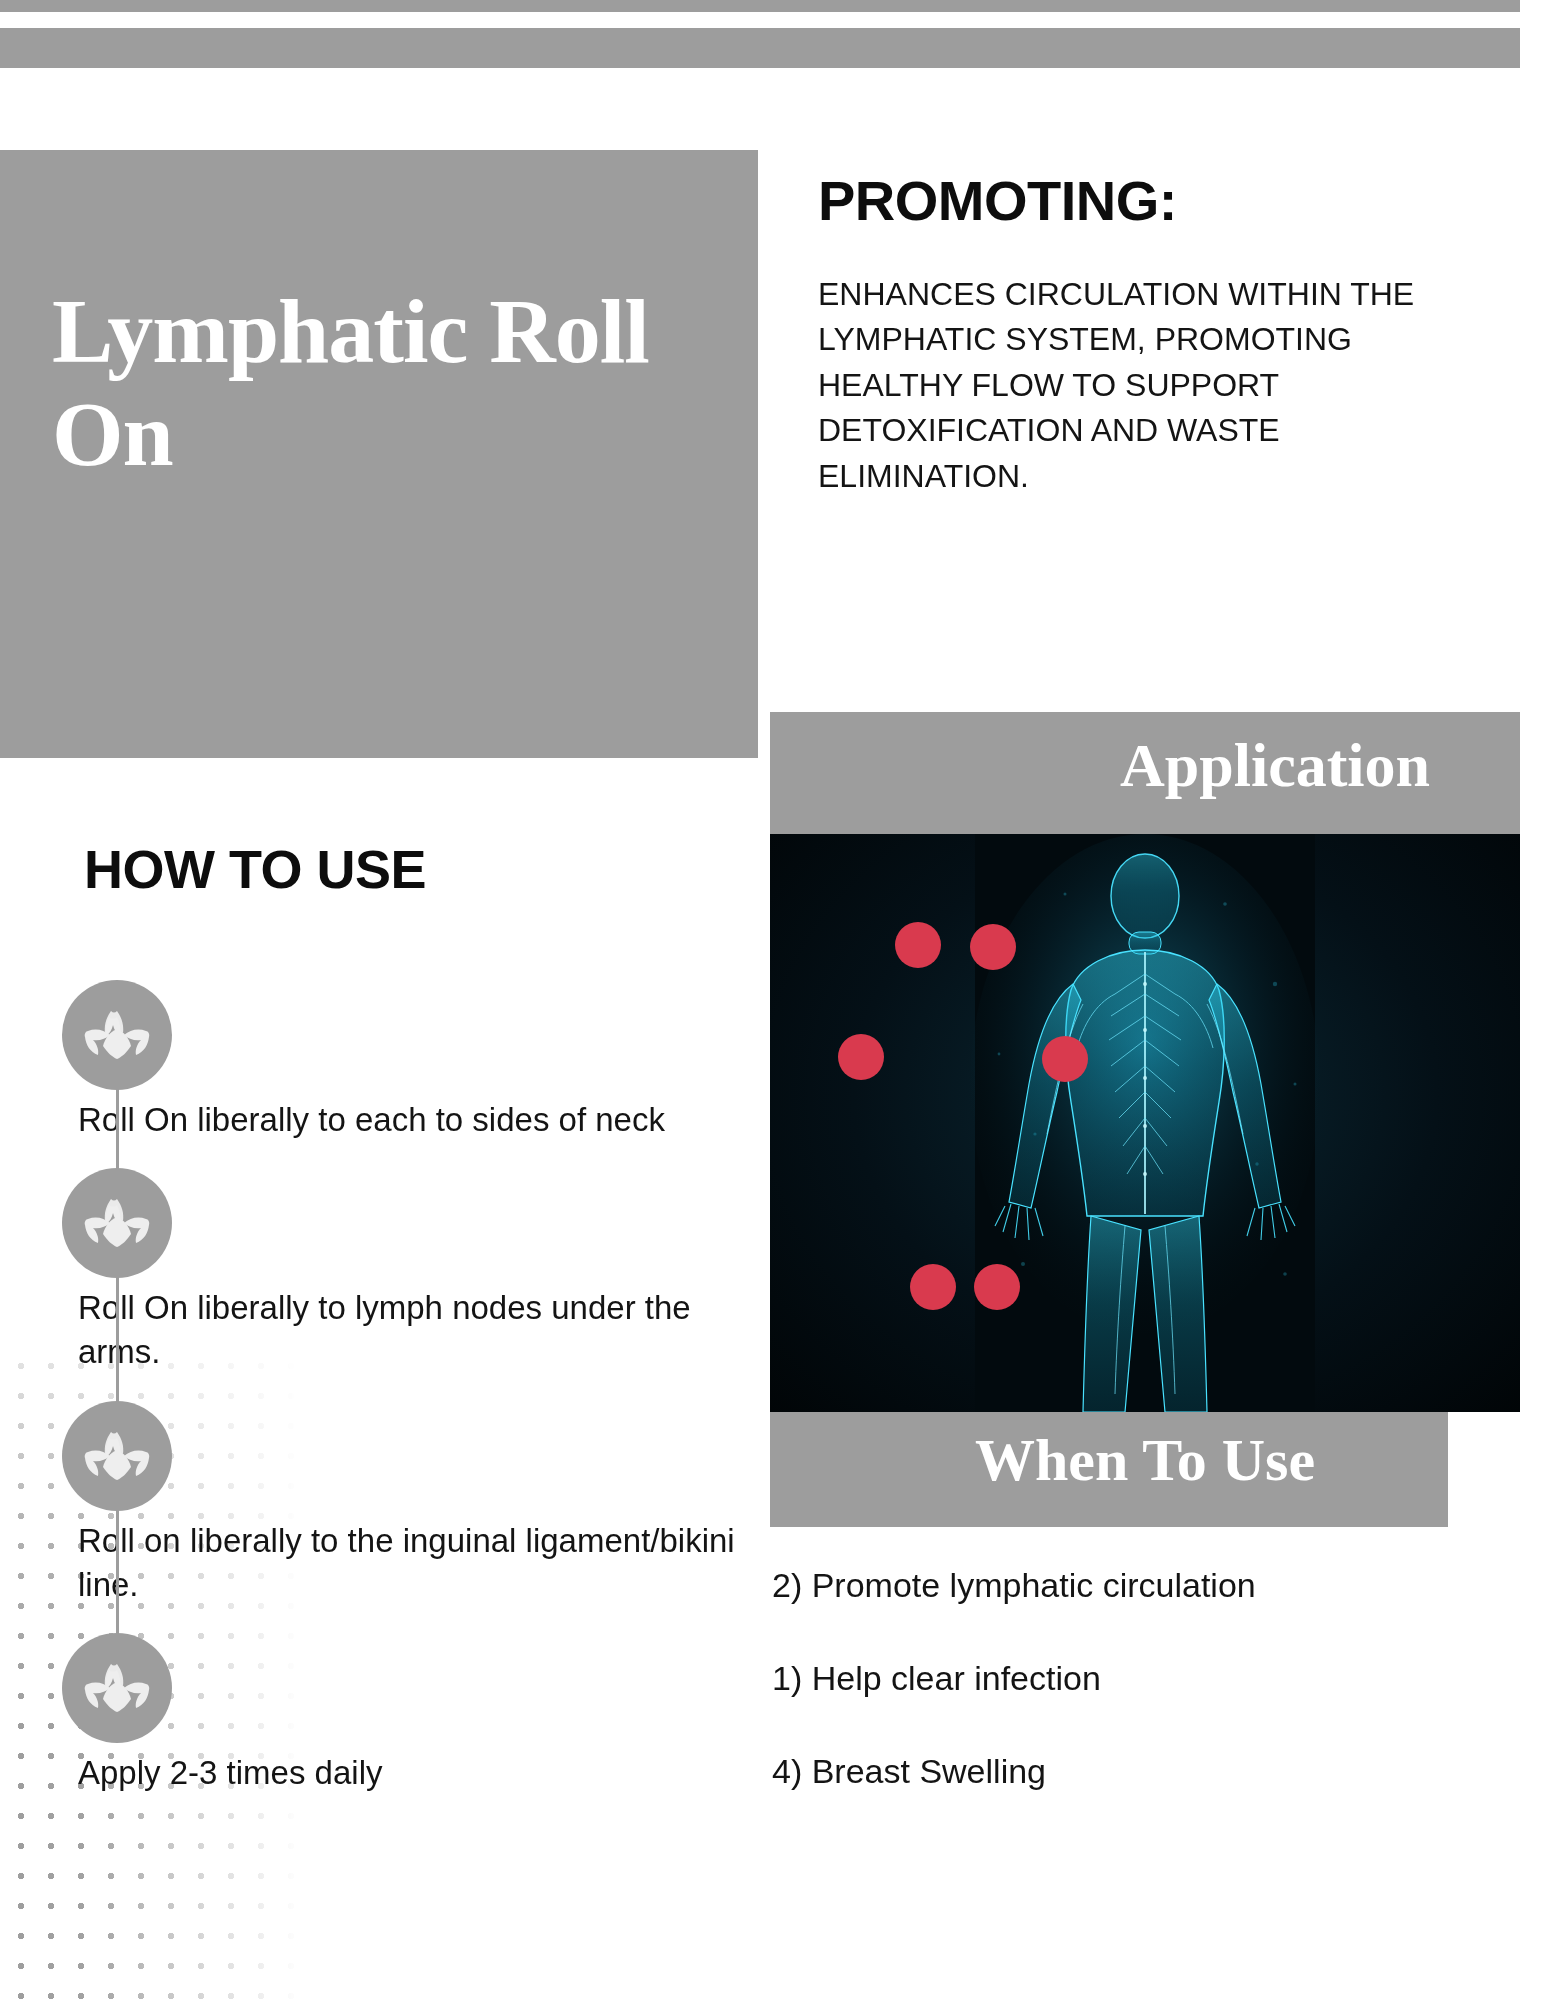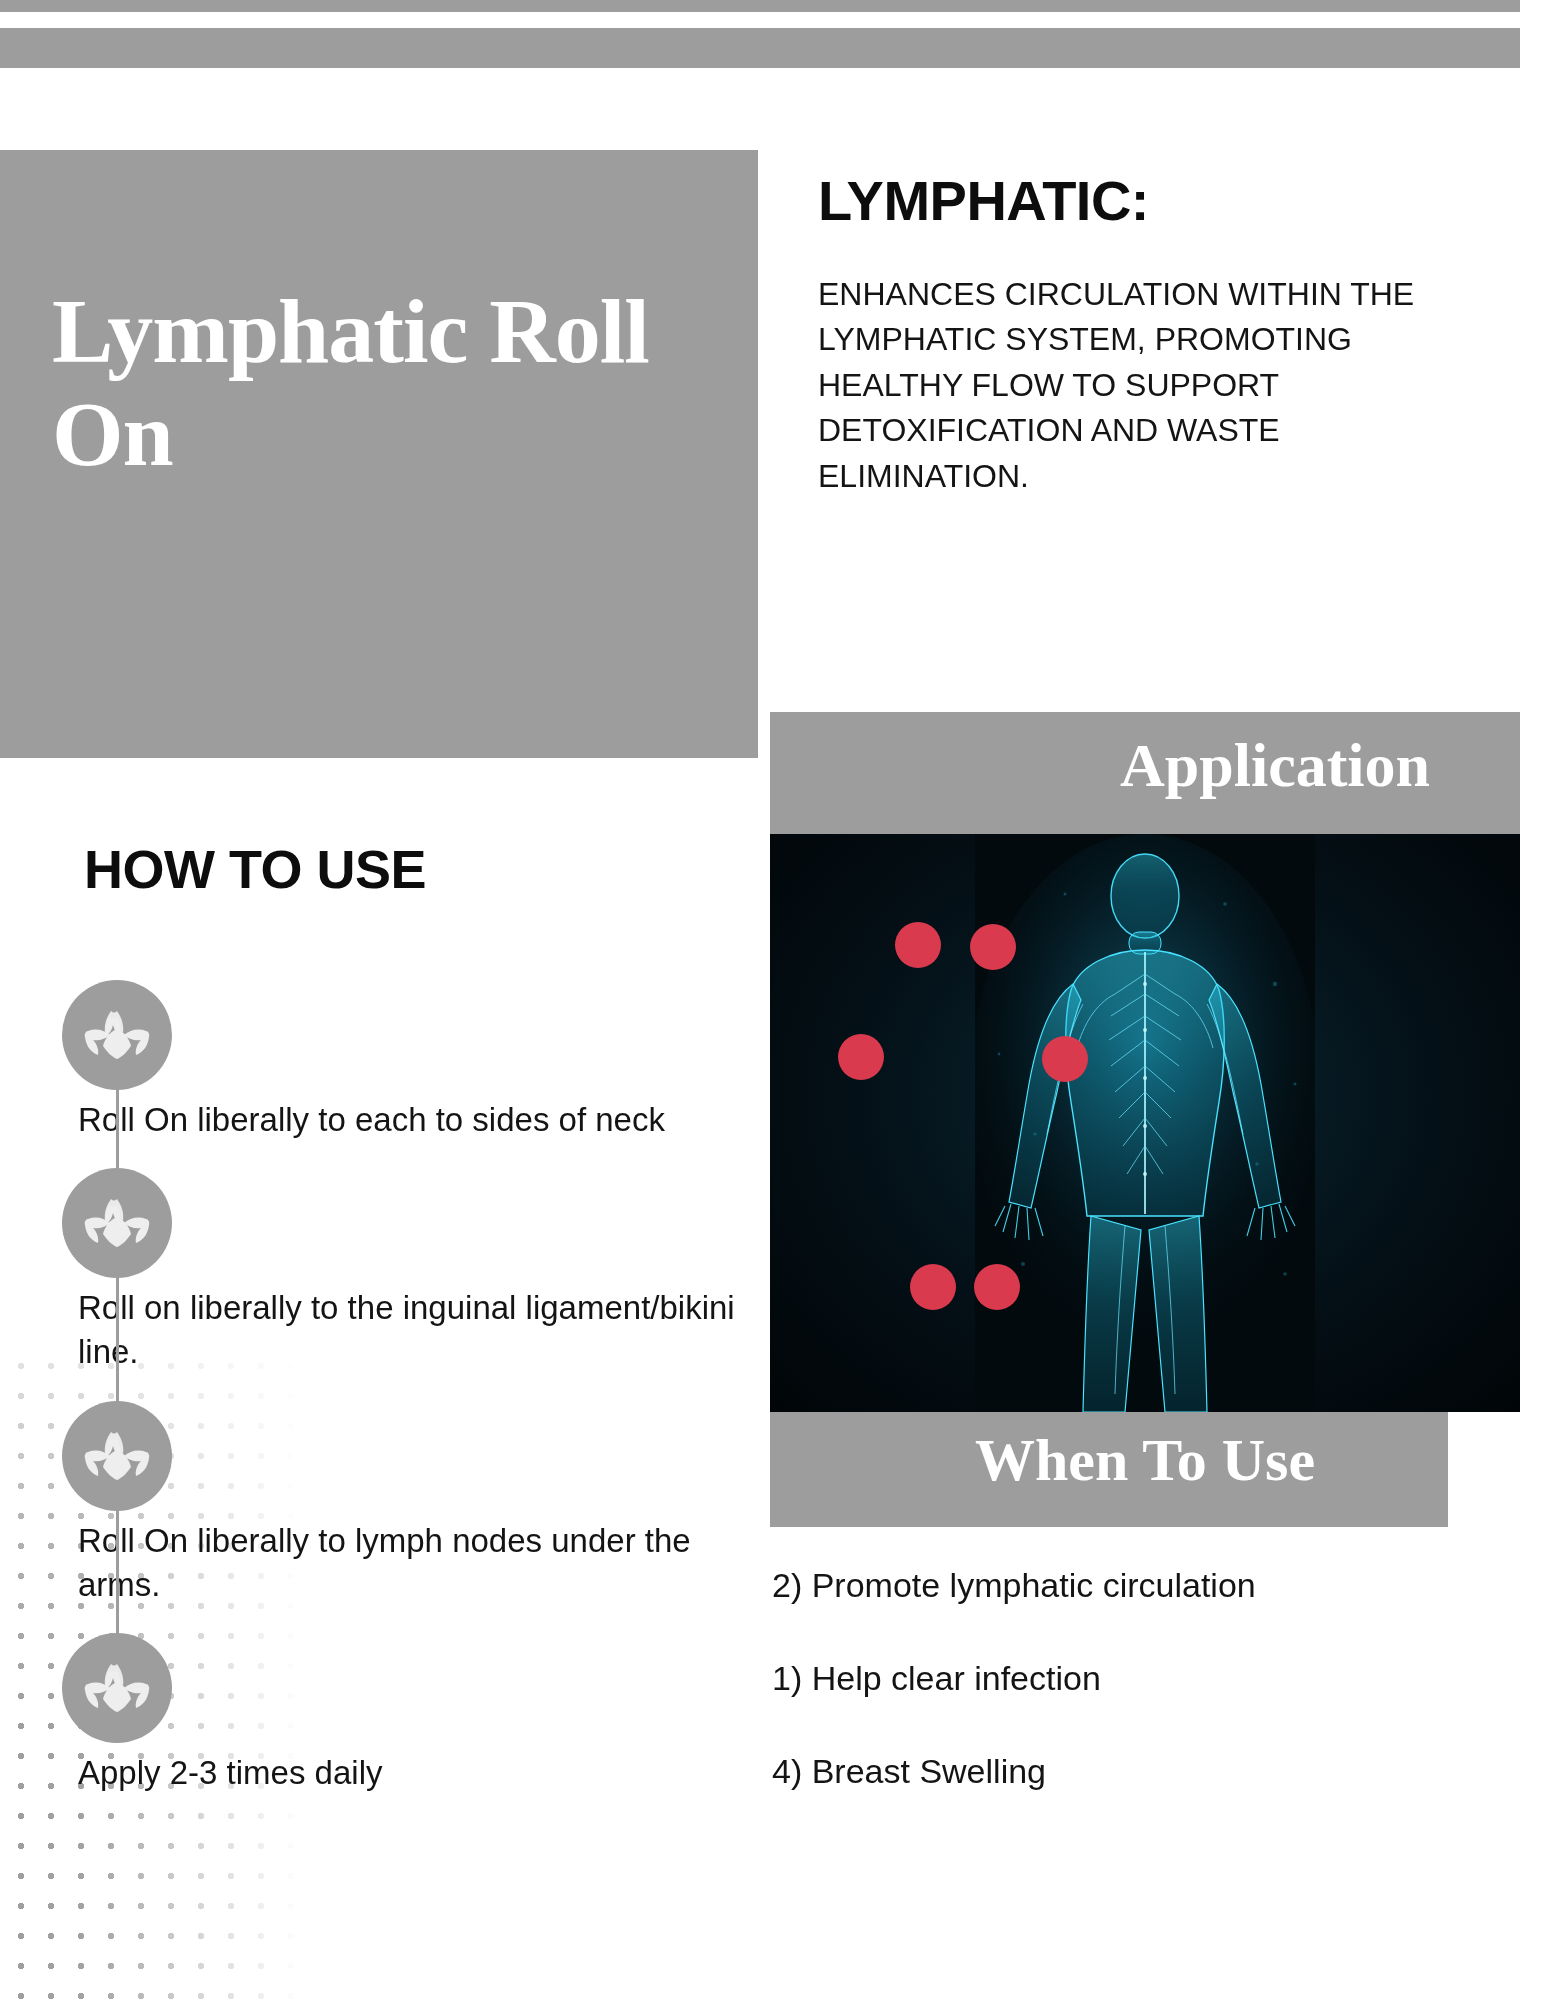--- a/index.html
+++ b/index.html
@@ -202,21 +202,21 @@
 </head>
 <body>
 
 <div class="topbar-1"></div>
 <div class="topbar-2"></div>
 
 <div class="title-block">
   <div class="title-text">Lymphatic Roll On</div>
 </div>
 
-<div class="benefits-head">LYMPHATIC:</div>
+<div class="benefits-head">PROMOTING:</div>
 <div class="benefits-body">ENHANCES CIRCULATION WITHIN THE LYMPHATIC SYSTEM, PROMOTING HEALTHY FLOW TO SUPPORT DETOXIFICATION AND WASTE ELIMINATION.</div>
 
 <div class="how-head">HOW TO USE</div>
 
 <div class="dots"></div>
 
 <div class="steps">
   <div class="connector"></div>
 
   <div class="step">
@@ -239,36 +239,36 @@
       <svg width="66" height="56" viewBox="0 0 66 56" aria-hidden="true">
         <g fill="#eeeeee">
           <path d="M33 4c5 7 7 14 6 22-4-2-8-7-9-12-1 5-5 10-9 12-1-8 1-15 6-22 2 2 4 2 6 0z" opacity="0.95"></path>
           <path d="M33 10c3 6 4 12 3 19-3-2-6-6-7-11-1 5-4 9-7 11-1-7 0-13 3-19 2 2 6 2 8 0z"></path>
           <path d="M4 24c8-3 16-1 22 4-4 4-11 6-17 5 4 4 6 10 5 15-8-3-12-10-13-18-1-3 1-6 3-6z"></path>
           <path d="M62 24c-8-3-16-1-22 4 4 4 11 6 17 5-4 4-6 10-5 15 8-3 12-10 13-18 1-3-1-6-3-6z"></path>
           <path d="M33 22c7 3 12 9 14 17-5 7-9 11-14 13-5-2-9-6-14-13 2-8 7-14 14-17z"></path>
         </g>
       </svg>
     </div>
-    <div class="step-text">Roll on liberally to the inguinal ligament/bikini line.</div>
+    <div class="step-text">Roll On liberally to lymph nodes under the arms.</div>
   </div>
 
   <div class="step">
     <div class="step-badge">
       <svg width="66" height="56" viewBox="0 0 66 56" aria-hidden="true">
         <g fill="#eeeeee">
           <path d="M33 4c5 7 7 14 6 22-4-2-8-7-9-12-1 5-5 10-9 12-1-8 1-15 6-22 2 2 4 2 6 0z" opacity="0.95"></path>
           <path d="M33 10c3 6 4 12 3 19-3-2-6-6-7-11-1 5-4 9-7 11-1-7 0-13 3-19 2 2 6 2 8 0z"></path>
           <path d="M4 24c8-3 16-1 22 4-4 4-11 6-17 5 4 4 6 10 5 15-8-3-12-10-13-18-1-3 1-6 3-6z"></path>
           <path d="M62 24c-8-3-16-1-22 4 4 4 11 6 17 5-4 4-6 10-5 15 8-3 12-10 13-18 1-3-1-6-3-6z"></path>
           <path d="M33 22c7 3 12 9 14 17-5 7-9 11-14 13-5-2-9-6-14-13 2-8 7-14 14-17z"></path>
         </g>
       </svg>
     </div>
-    <div class="step-text">Roll On liberally to lymph nodes under the arms.</div>
+    <div class="step-text">Roll on liberally to the inguinal ligament/bikini line.</div>
   </div>
 
   <div class="step">
     <div class="step-badge">
       <svg width="66" height="56" viewBox="0 0 66 56" aria-hidden="true">
         <g fill="#eeeeee">
           <path d="M33 4c5 7 7 14 6 22-4-2-8-7-9-12-1 5-5 10-9 12-1-8 1-15 6-22 2 2 4 2 6 0z" opacity="0.95"></path>
           <path d="M33 10c3 6 4 12 3 19-3-2-6-6-7-11-1 5-4 9-7 11-1-7 0-13 3-19 2 2 6 2 8 0z"></path>
           <path d="M4 24c8-3 16-1 22 4-4 4-11 6-17 5 4 4 6 10 5 15-8-3-12-10-13-18-1-3 1-6 3-6z"></path>
           <path d="M62 24c-8-3-16-1-22 4 4 4 11 6 17 5-4 4-6 10-5 15 8-3 12-10 13-18 1-3-1-6-3-6z"></path>

